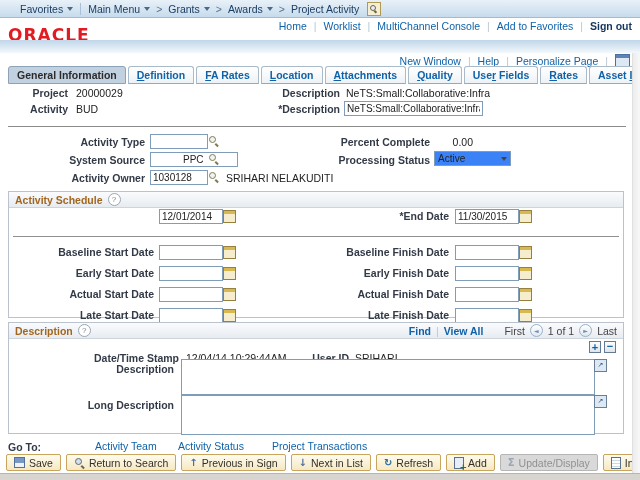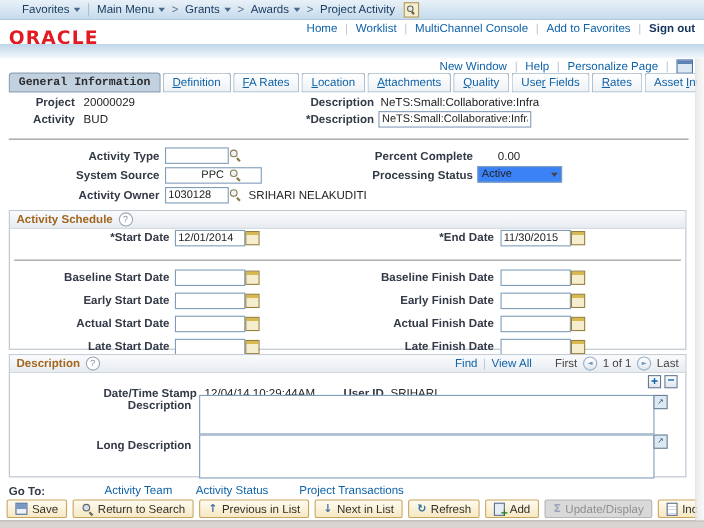--- a/index.html
+++ b/index.html
@@ -33,22 +33,22 @@
   .blueband{position:absolute;top:40px;left:0;right:0;height:13px;
             background:linear-gradient(180deg,#bfd6e9,#f3f8fc);}
   .pagelinks{position:absolute;top:54px;right:10px;font-size:10.5px;display:flex;align-items:center;}
   .winicon{width:13px;height:11px;display:inline-block;border:1px solid #4a6fa5;
            background:linear-gradient(180deg,#5d82b4 0 3px,#dce8f4 3px 100%);}
 
   
   .tabs{position:absolute;top:66px;left:8px;display:flex;gap:2px;}
   .tab{height:12px;padding:2px 8px;border:1px solid #a9bac9;border-bottom:1px solid #93a9bd;
        border-radius:3px 3px 0 0;background:linear-gradient(180deg,#ffffff,#eef2f6);
-       color:#0f62a8;font-size:10.5px;line-height:12px;cursor:pointer;white-space:nowrap;}
-  .tab.active{background:#c2d1e0;color:#2b2b2b;font-weight:bold;border-color:#8ca2b6;font-family:Liberation Mono, monospace;}
+       color:#0f62a8;font-size:10.5px;line-height:12px;cursor:pointer;white-space:nowrap;font-weight:bold;}
+  .tab.active{background:#c2d1e0;color:#2b2b2b;font-weight:bold;border-color:#8ca2b6;}
 
   
   .row{position:absolute;left:0;width:632px;height:15px;}
   .flabel{font-weight:bold;color:#333a47;font-size:10.5px;}
   .lb{position:absolute;top:1px;text-align:right;}
   .val{position:absolute;top:1px;color:#222;font-size:10.5px;white-space:nowrap;text-align:center;}
   .pinput{position:absolute;top:-1px;border:1px solid #7f9db9;height:13px;background:#fff;
           font:10px "Liberation Sans",sans-serif;padding:0 2px;color:#222;}
   .hline{position:absolute;border-top:1px solid #8c8c8c;height:0;}
   .mag{position:relative;width:12px;height:12px;display:inline-block;cursor:pointer;}
@@ -67,21 +67,21 @@
   
   .gbox{position:absolute;left:8px;width:616px;border:1px solid #bac3cd;background:#fff;box-sizing:border-box;}
   .gheader{height:15px;background:linear-gradient(180deg,#fafbfd,#e7ecf1);
            border-bottom:1px solid #ccd4dc;display:flex;align-items:center;gap:5px;
            padding:0 6px;font-size:10.5px;}
   .gtitle{color:#a2661f;font-weight:bold;}
   .help{width:11px;height:11px;border:1px solid #9aa7b5;border-radius:50%;display:inline-block;
         text-align:center;line-height:11px;font-size:8px;color:#7a8795;background:#fff;cursor:pointer;}
   .help::after{content:"?";}
   .gnav{margin-left:auto;display:flex;align-items:center;gap:5px;color:#444;}
-  .gnav a{color:#0f62a8;text-decoration:none;cursor:pointer;}
+  .gnav a{color:#0f62a8;text-decoration:none;cursor:pointer;font-weight:bold;}
   .gsep{color:#b9c6d2;}
   .gfirst{margin-left:16px;}
   .navbtn{width:11px;height:11px;border:1px solid #9ab0c6;border-radius:50%;display:inline-flex;
           align-items:center;justify-content:center;background:linear-gradient(180deg,#fff,#dfe8f0);
           font-size:6px;color:#7090b0;font-family:"DejaVu Sans",sans-serif;cursor:pointer;}
   .nav-first::after{content:"◄";}
   .nav-last::after{content:"►";}
   .pm{width:12px;height:12px;border:1px solid #627a94;background:linear-gradient(180deg,#fdfdfd,#dfe5ec);
       display:inline-flex;align-items:center;justify-content:center;color:#0f62a8;font-weight:bold;
       font-size:11px;line-height:10px;cursor:pointer;box-sizing:border-box;}
@@ -237,21 +237,20 @@
     <span class="val" style="left:226px">SRIHARI NELAKUDITI</span>
   </div>
 
   <div class="gbox" style="top:191px;height:127px">
     <div class="gheader">
       <span class="gtitle">Activity Schedule</span>
       <span class="help"></span>
     </div>
     <div id="schedrows">
         <div class="srow" style="top: 17px;">
-          <span class="flabel s-ll">*Start Date</span>
           <input class="pinput s-li" value="12/01/2014" style="">
           <span class="cal s-lc"></span>
           <span class="flabel s-rl">*End Date</span>
           <input class="pinput s-ri" value="11/30/2015" style="">
           <span class="cal s-rc"></span>
         </div>
         <div class="sdivider"></div>
         <div class="srow" style="top: 53px;">
           <span class="flabel s-ll">Baseline Start Date</span>
           <input class="pinput s-li" style="">
@@ -327,21 +326,21 @@
       <button class="tbtn">
         <span class="bi bi-save"></span>
         <span class="tlabel">Save</span>
       </button>
       <button class="tbtn">
         <span class="bi bi-search"></span>
         <span class="tlabel">Return to Search</span>
       </button>
       <button class="tbtn">
         <span class="bi bi-prev bi-glyph">↑</span>
-        <span class="tlabel">Previous in List</span>
+        <span class="tlabel">Previous in Sign</span>
       </button>
       <button class="tbtn">
         <span class="bi bi-next bi-glyph">↓</span>
         <span class="tlabel">Next in List</span>
       </button>
       <button class="tbtn">
         <span class="bi bi-refresh bi-glyph">↻</span>
         <span class="tlabel">Refresh</span>
       </button>
       <button class="tbtn">

